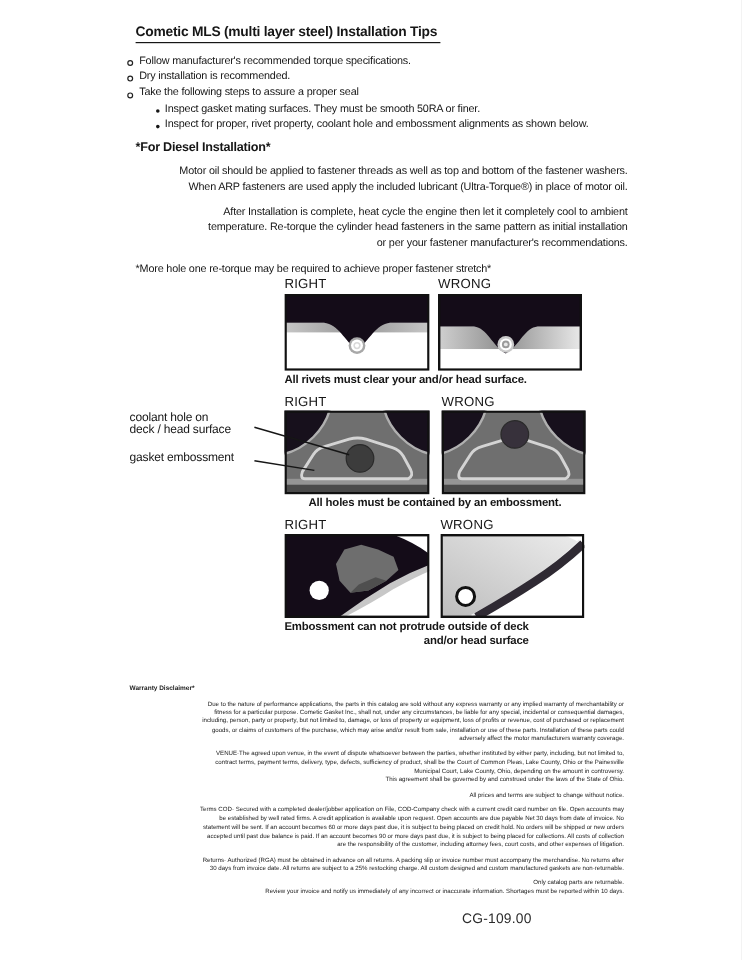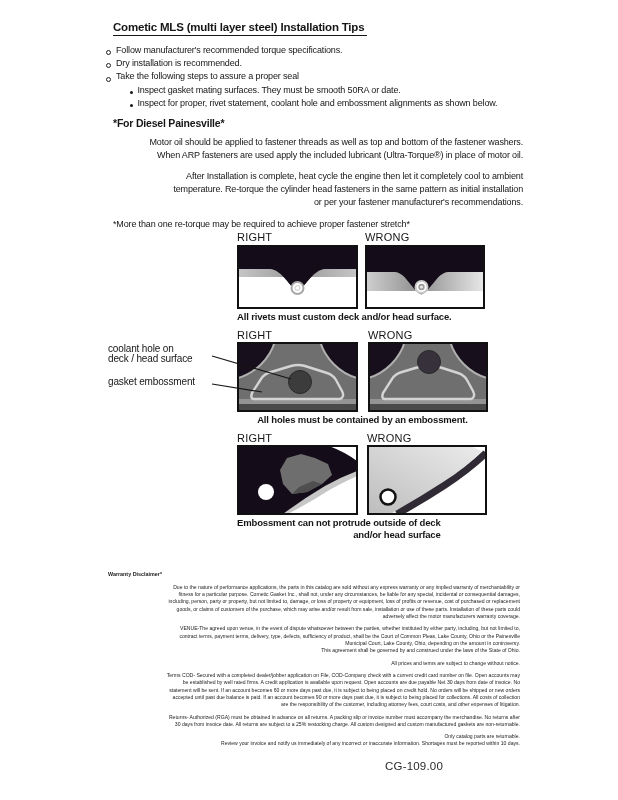--- a/index.html
+++ b/index.html
@@ -59,36 +59,36 @@
     <div class="b-row">
       <span class="mk-circle"></span>
       <span>Dry installation is recommended.</span>
     </div>
     <div class="b-row">
       <span class="mk-circle"></span>
       <span>Take the following steps to assure a proper seal</span>
     </div>
     <div class="b-row sub">
       <span class="mk-dot"></span>
-      <span>Inspect gasket mating surfaces.  They must be smooth 50RA or date.</span>
+      <span>Inspect gasket mating surfaces.  They must be smooth 50RA or finer.</span>
     </div>
     <div class="b-row sub">
       <span class="mk-dot"></span>
-      <span>Inspect for proper, rivet statement, coolant hole and embossment alignments as shown below.</span>
+      <span>Inspect for proper, rivet property, coolant hole and embossment alignments as shown below.</span>
     </div>
   </div>
 
   <div class="abs diesel">
-    <h3>*For Diesel Painesville*</h3>
+    <h3>*For Diesel Installation*</h3>
     <p class="prel">Motor oil should be applied to fastener threads as well as top and bottom of the fastener washers.
 When ARP fasteners are used apply the included lubricant (Ultra-Torque®) in place of motor oil.</p>
     <p class="prel gap">After Installation is complete, heat cycle the engine then let it completely cool to ambient
 temperature. Re-torque the cylinder head fasteners in the same pattern as initial installation
 or per your fastener manufacturer's recommendations.</p>
-    <p>*More than one re-torque may be required to achieve proper fastener stretch*</p>
+    <p>*More hole one re-torque may be required to achieve proper fastener stretch*</p>
   </div>
 
   <div class="abs dlabel" style="left:237px; top:231px; width:121px;">RIGHT</div>
   <div class="abs dlabel" style="left:365px; top:231px; width:120px;">WRONG</div>
 
   <svg class="abs" style="left:237px; top:245px;" width="121" height="64" viewBox="0 0 121 64">
     <defs>
       <linearGradient id="gA" x1="0" y1="0" x2="1" y2="0">
         <stop offset="0" stop-color="#c6c6c6"></stop>
           <stop offset="0.5" stop-color="#989898"></stop>
@@ -117,21 +117,21 @@
     <rect x="1" y="27" width="118" height="19" fill="url(#gB)"></rect>
     <rect x="1" y="46" width="118" height="17" fill="#ffffff"></rect>
     <path d="M1,1 H119 V27 H83 C72,28 68,43 56.5,49.5 C45,43 41,28 30,27 H1 Z" fill="#140c18"></path>
     <circle cx="56.5" cy="42" r="7" fill="#c9c9c9"></circle>
     <circle cx="56.5" cy="42" r="5" fill="#ffffff"></circle>
     <circle cx="56.5" cy="42" r="3.2" fill="#9a9a9a"></circle>
     <circle cx="56.5" cy="42" r="1.6" fill="#e8e8e8"></circle>
     <rect x="1" y="1" width="118" height="62" fill="none" stroke="#111" stroke-width="2"></rect>
   </svg>
 
-  <div class="abs dcaption" style="left:237px; top:311px;">All rivets must custom deck and/or head surface.</div>
+  <div class="abs dcaption" style="left:237px; top:311px;">All rivets must clear your and/or head surface.</div>
 
   <div class="abs ptr-label prel" style="left:108px; top:344px; width:102px;">coolant hole on
 deck / head surface</div>
   <div class="abs ptr-label" style="left:108px; top:377px; width:102px;">gasket embossment</div>
 
   <div class="abs dlabel" style="left:237px; top:329px; width:121px;">RIGHT</div>
   <div class="abs dlabel" style="left:368px; top:329px; width:120px;">WRONG</div>
 
   <svg class="abs" style="left:237px; top:342px;" width="121" height="70" viewBox="0 0 121 70">
     <rect x="1" y="1" width="119" height="68" fill="#6f6f6f"></rect>

